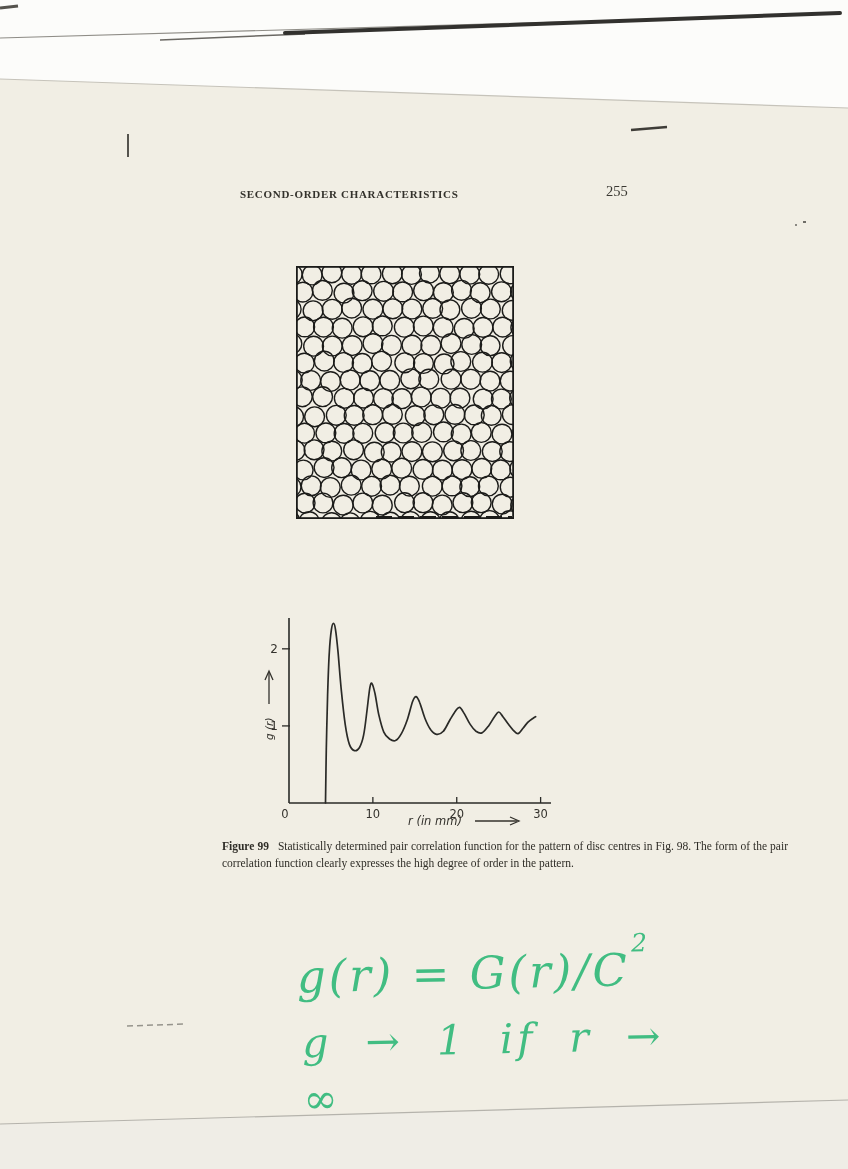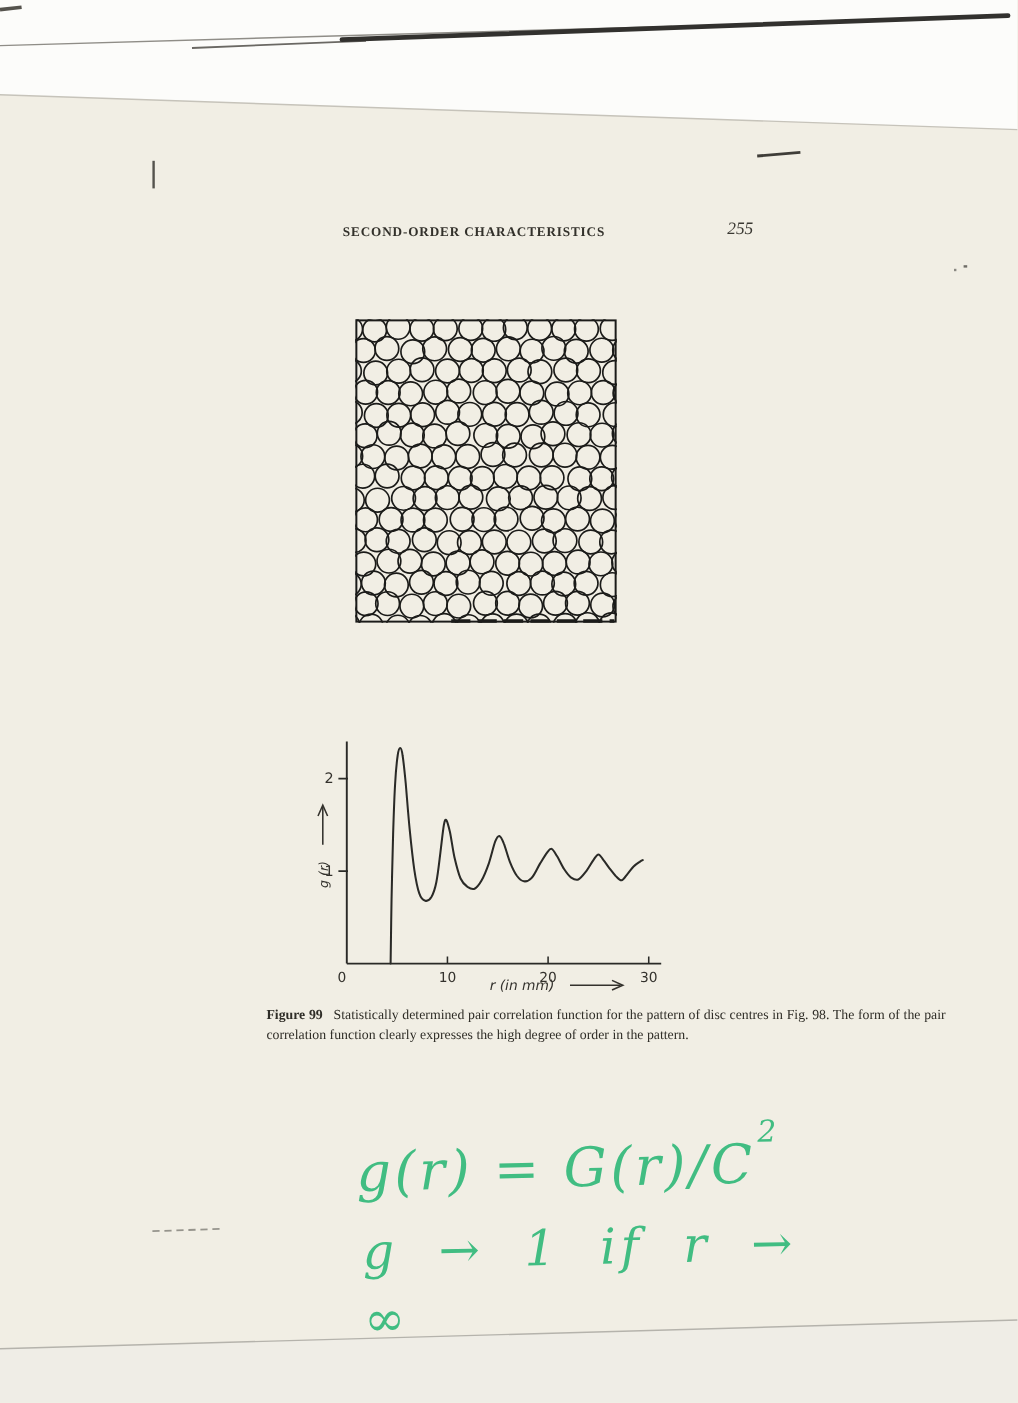--- a/index.html
+++ b/index.html
@@ -1,22 +1,22 @@
 <!DOCTYPE html>
 <html><head>
 <meta charset="utf-8">
 <style>
   html,body{margin:0;padding:0;}
   body{width:848px;height:1169px;background:#f1eee4;font-family:"Liberation Serif","DejaVu Serif",serif;}
   .page{position:relative;width:848px;height:1169px;overflow:hidden;background:#f1eee4;}
   .artifacts{position:absolute;left:0;top:0;pointer-events:none;}
-  .running-head{position:absolute;left:240px;top:188px;width:310px;text-align:center;
+  .running-head{position:absolute;left:240px;top:188px;width:310px;
     font-size:11px;font-weight:600;letter-spacing:0.7px;color:#33312b;}
   .page-number{position:absolute;left:606px;top:183px;width:60px;
-    font-size:14.5px;font-style:italic;color:#3a3832;}
+    font-size:14.5px;color:#3a3832;}
   .fig-image{position:absolute;left:296px;top:266px;}
   .chart{position:absolute;left:253px;top:608px;}
   .caption{position:absolute;font-size:11.5px;line-height:16.6px;color:#2f2d27;margin:0;}
   .caption .cap-label{font-weight:700;margin-right:9px;}
   #cap98{left:178px;top:544px;width:540px;text-align:left;}
   #cap99{left:178px;top:838px;width:566px;text-align:justify;margin-left:44px;}
   .handwriting{position:absolute;left:298px;top:932px;width:420px;
     color:#41bd82;transform:rotate(-1.2deg);
     font-family:"DejaVu Serif",serif;font-style:italic;}
   .hw-line1{font-size:45px;letter-spacing:3px;line-height:64px;}

